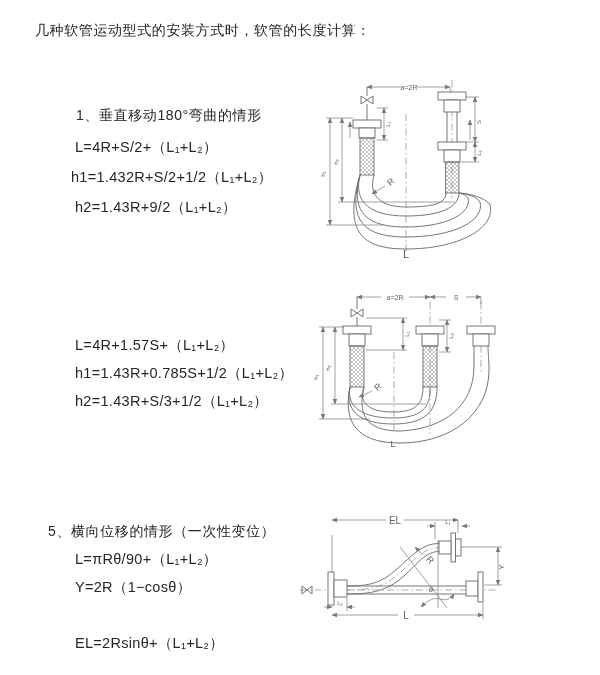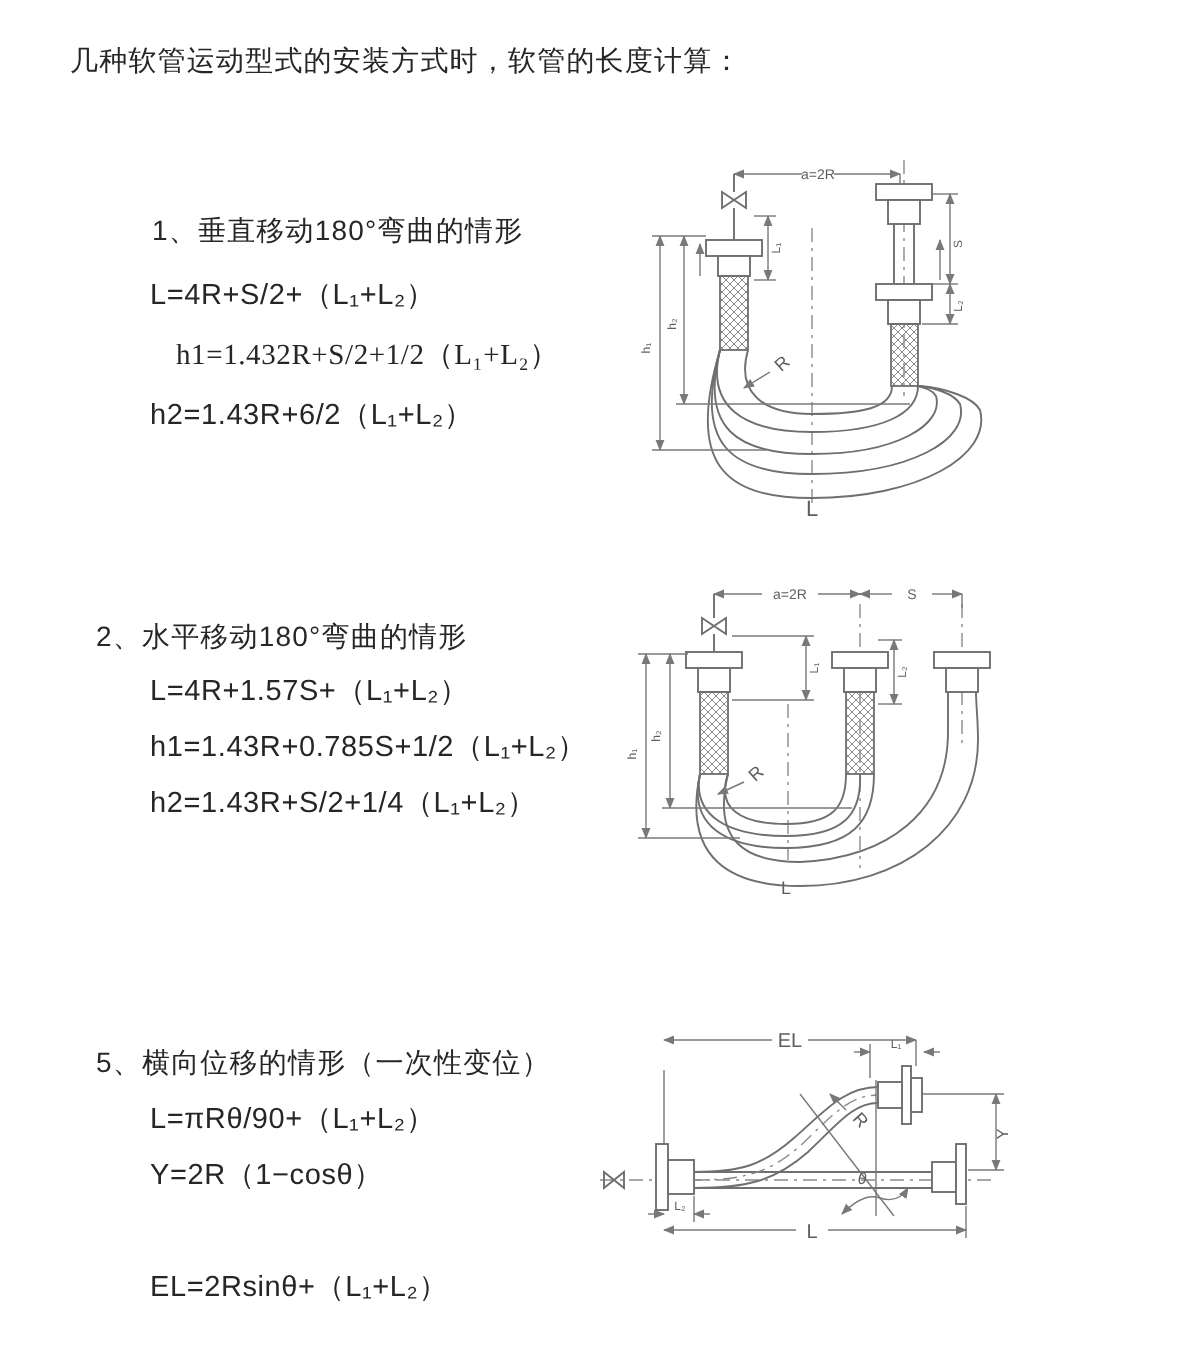--- a/index.html
+++ b/index.html
@@ -20,27 +20,26 @@
 </style>
 </head>
 <body>
 
 <div class="canvas">
 
   <div class="tline doc-title" style="left:35px;top:22px;">几种软管运动型式的安装方式时，软管的长度计算：</div>
 
   <div class="tline sec-head" style="left:48px;top:107px;margin-left:28px;">1、垂直移动180°弯曲的情形</div>
   <div class="tline formula" style="left:75px;top:138px;">L=4R+S/2+（L₁+L₂）</div>
-  <div class="tline formula" style="left:88px;top:168px;font-family:Liberation Serif, serif;">h1=1.432R+S/2+1/2（L₁+L₂）</div>
-  <div class="tline formula" style="left:75px;top:198px;">h2=1.43R+6/2（L₁+L₂）</div>
-
-  <div class="tline sec-head" style="left:48px;top:310px;">2、水平移动180°弯曲的情形</div>
+  <div class="tline formula" style="left:71px;top:168px;">h1=1.432R+S/2+1/2（L₁+L₂）</div>
+  <div class="tline formula" style="left:75px;top:198px;">h2=1.43R+9/2（L₁+L₂）</div>
+
   <div class="tline formula" style="left:75px;top:336px;">L=4R+1.57S+（L₁+L₂）</div>
   <div class="tline formula" style="left:75px;top:364px;">h1=1.43R+0.785S+1/2（L₁+L₂）</div>
-  <div class="tline formula" style="left:75px;top:392px;">h2=1.43R+S/2+1/4（L₁+L₂）</div>
+  <div class="tline formula" style="left:75px;top:392px;">h2=1.43R+S/3+1/2（L₁+L₂）</div>
 
   <div class="tline sec-head" style="left:48px;top:523px;">5、横向位移的情形（一次性变位）</div>
   <div class="tline formula" style="left:75px;top:550px;">L=πRθ/90+（L₁+L₂）</div>
   <div class="tline formula" style="left:75px;top:578px;">Y=2R（1−cosθ）</div>
   <div class="tline formula" style="left:75px;top:634px;">EL=2Rsinθ+（L₁+L₂）</div>
 
   <svg style="left:305px;top:62px;" width="265" height="200" viewBox="0 0 265 200">
     <defs>
       <pattern id="hatch1" width="4" height="4" patternUnits="userSpaceOnUse">
         <path d="M0,0 L4,4 M4,0 L0,4" stroke="#8c8c8c" stroke-width="0.5"></path>

